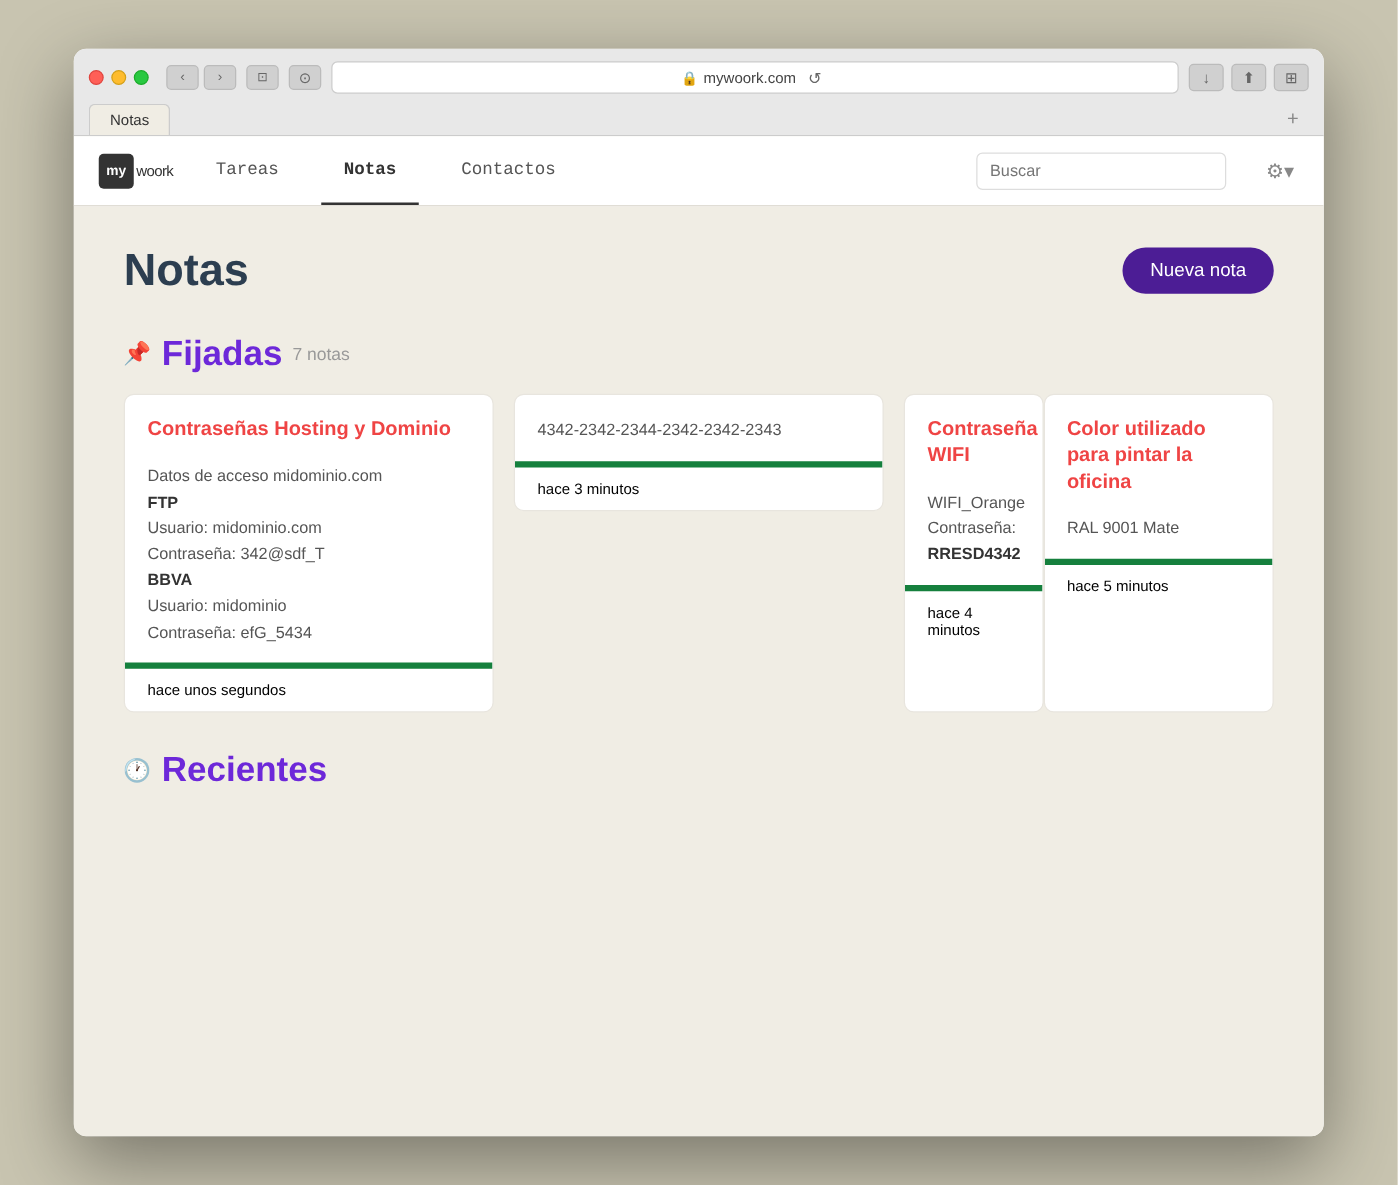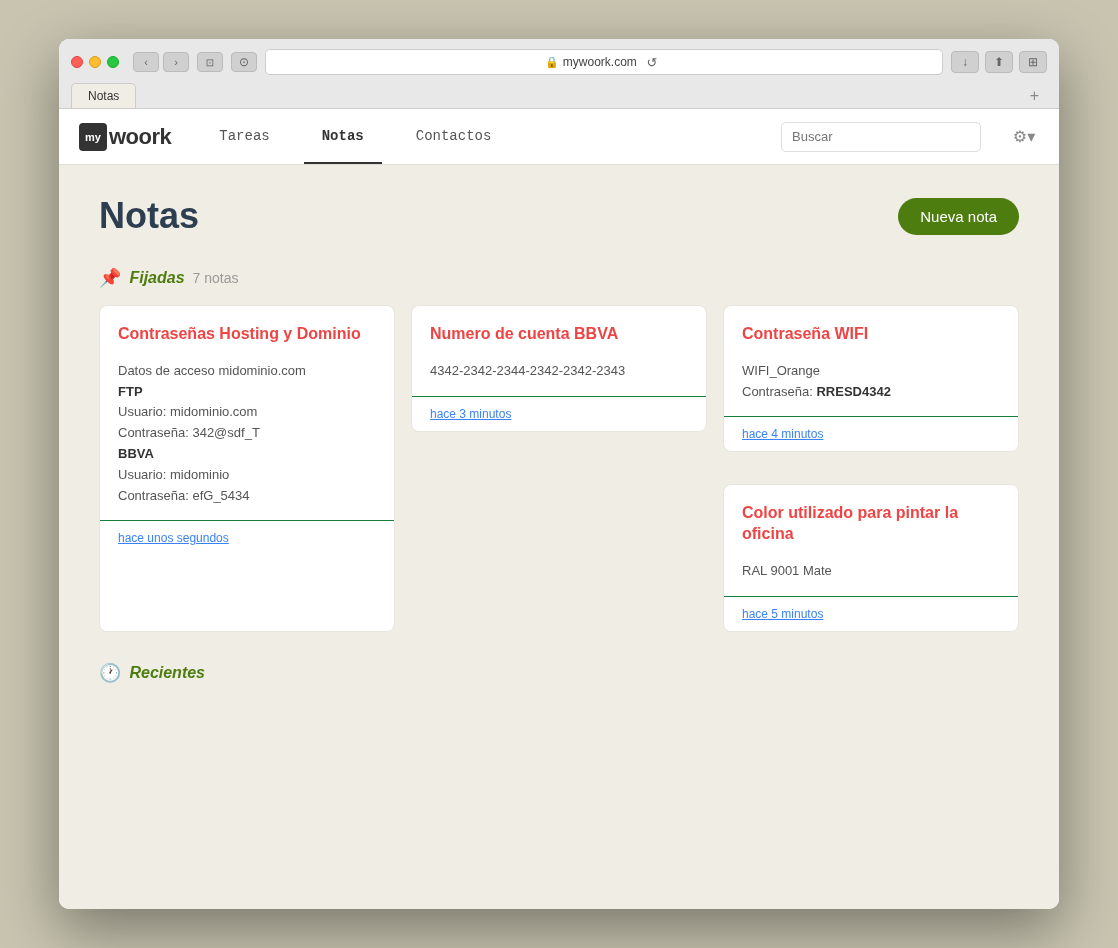--- a/index.html
+++ b/index.html
@@ -190,40 +190,40 @@
       border-bottom: 1px solid #e0ddd5;
       display: flex;
       align-items: center;
       padding: 0 20px;
       height: 56px;
     }
 
     .logo {
       display: flex;
       align-items: center;
-      margin-right: 30px;
+      margin-right: 16px;
       gap: 2px;
     }
     .logo-box {
       width: 28px;
       height: 28px;
       background: #333;
       border-radius: 4px;
       display: flex;
       align-items: center;
       justify-content: center;
     }
     .logo-my {
       color: #fff;
       font-size: 11px;
       font-weight: bold;
     }
     .logo-text {
-      font-size: 22px;
-      font-weight: 700;
+      font-size: 12px;
+      font-weight: 400;
       color: #333;
       letter-spacing: -0.5px;
     }
 
     .nav-links {
       display: flex;
       gap: 16px;
       height: 100%;
       font-family: Liberation Mono, monospace;
     }
@@ -286,21 +286,21 @@
       margin-bottom: 30px;
     }
 
     .page-title {
       font-size: 36px;
       font-weight: 700;
       color: #2c3e50;
     }
 
     .new-note-btn {
-      background: #4d7c0f;
+      background: #4c1d95;
       color: #fff;
       border: none;
       border-radius: 22px;
       padding: 10px 22px;
       font-size: 15px;
       font-weight: 500;
       cursor: pointer;
     }
 
     
@@ -308,24 +308,23 @@
       display: flex;
       align-items: center;
       gap: 8px;
       margin-bottom: 16px;
     }
     .section-icon {
       font-size: 18px;
       color: #888;
     }
     .section-title {
-      font-size: 16px;
+      font-size: 28px;
       font-weight: 700;
-      color: #4d7c0f;
-      font-style: italic;
+      color: #6d28d9;
     }
     .section-count {
       font-size: 14px;
       color: #999;
       font-weight: 400;
     }
 
     .note-card {
       background: #fff;
       border-radius: 8px;
@@ -352,24 +351,23 @@
       line-height: 1.6;
     }
 
     .note-card-content strong {
       font-weight: 700;
       color: #333;
     }
 
     .note-card-footer {
       padding: 10px 18px;
-      border-top: 1px solid #15803d;
-      font-size: 12px;
-      color: #3b82f6;
-      text-decoration: underline;
+      border-top: 5px solid #15803d;
+      font-size: 12px;
+      color: #000000;
     }
   </style>
 </head>
 <body>
 
 <div class="browser-window">
 
   <div class="browser-chrome">
     <div class="browser-titlebar">
 
@@ -453,27 +451,26 @@
               <strong>BBVA</strong><br>
               Usuario: midominio<br>
               Contraseña: efG_5434
             </div>
           </div>
           <div class="note-card-footer">hace unos segundos</div>
         </div>
 
         <div class="note-card" style="align-self: start;">
           <div class="note-card-body">
-            <div class="note-card-title">Numero de cuenta BBVA</div>
             <div class="note-card-content">4342-2342-2344-2342-2342-2343</div>
           </div>
           <div class="note-card-footer">hace 3 minutos</div>
         </div>
 
-        <div style="display: flex; flex-direction: column; gap: 32px;">
+        <div style="display: flex; flex-direction: row; gap: 0;">
 
           <div class="note-card">
             <div class="note-card-body">
               <div class="note-card-title">Contraseña WIFI</div>
               <div class="note-card-content">
                 WIFI_Orange<br>
                 Contraseña: <strong>RRESD4342</strong>
               </div>
             </div>
             <div class="note-card-footer">hace 4 minutos</div>

